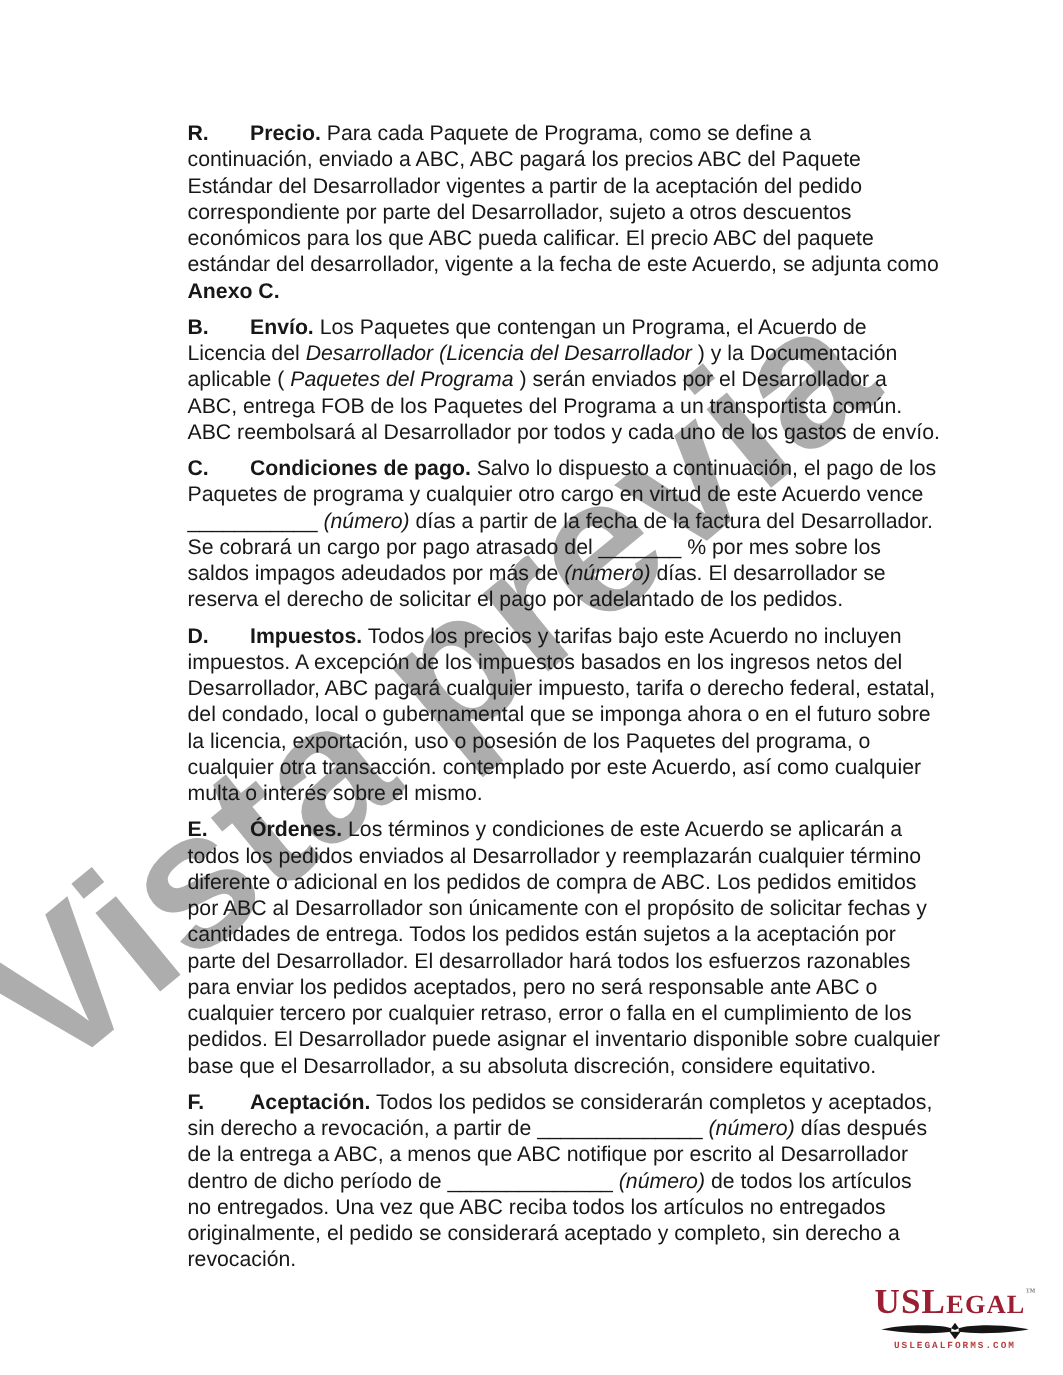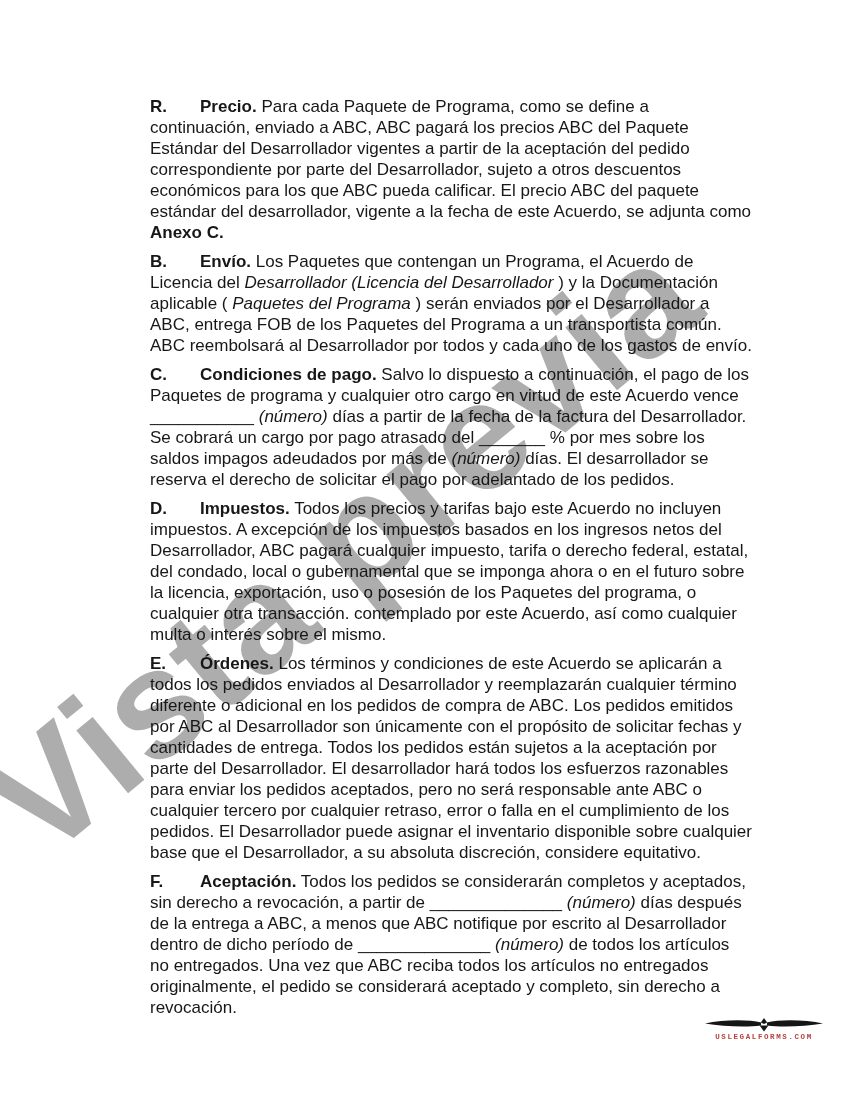--- a/index.html
+++ b/index.html
@@ -83,20 +83,21 @@
   <div class="doc" id="doc">
       <p class="sec"><span class="ltr">R.</span><span class="ttl">Precio.</span><span> Para cada Paquete de Programa, como se define a continuación, enviado a ABC, ABC pagará los precios ABC del Paquete Estándar del Desarrollador vigentes a partir de la aceptación del pedido correspondiente por parte del Desarrollador, sujeto a otros descuentos económicos para los que ABC pueda calificar. El precio ABC del paquete estándar del desarrollador, vigente a la fecha de este Acuerdo, se adjunta como </span><span class="b">Anexo C.</span></p>
       <p class="sec"><span class="ltr">B.</span><span class="ttl">Envío.</span><span> Los Paquetes que contengan un Programa, el Acuerdo de Licencia del </span><span class="i">Desarrollador (Licencia del Desarrollador</span><span> ) y la Documentación aplicable ( </span><span class="i">Paquetes del Programa</span><span> ) serán enviados por el Desarrollador a ABC, entrega FOB de los Paquetes del Programa a un transportista común. ABC reembolsará al Desarrollador por todos y cada uno de los gastos de envío.</span></p>
       <p class="sec"><span class="ltr">C.</span><span class="ttl">Condiciones de pago.</span><span> Salvo lo dispuesto a continuación, el pago de los Paquetes de programa y cualquier otro cargo en virtud de este Acuerdo vence ___________ </span><span class="i">(número)</span><span> días a partir de la fecha de la factura del Desarrollador. Se cobrará un cargo por pago atrasado del _______ % por mes sobre los saldos impagos adeudados por más de </span><span class="i">(número)</span><span> días. El desarrollador se reserva el derecho de solicitar el pago por adelantado de los pedidos.</span></p>
       <p class="sec"><span class="ltr">D.</span><span class="ttl">Impuestos.</span><span> Todos los precios y tarifas bajo este Acuerdo no incluyen impuestos. A excepción de los impuestos basados en los ingresos netos del Desarrollador, ABC pagará cualquier impuesto, tarifa o derecho federal, estatal, del condado, local o gubernamental que se imponga ahora o en el futuro sobre la licencia, exportación, uso o posesión de los Paquetes del programa, o cualquier otra transacción. contemplado por este Acuerdo, así como cualquier multa o interés sobre el mismo.</span></p>
       <p class="sec"><span class="ltr">E.</span><span class="ttl">Órdenes.</span><span> Los términos y condiciones de este Acuerdo se aplicarán a todos los pedidos enviados al Desarrollador y reemplazarán cualquier término diferente o adicional en los pedidos de compra de ABC. Los pedidos emitidos por ABC al Desarrollador son únicamente con el propósito de solicitar fechas y cantidades de entrega. Todos los pedidos están sujetos a la aceptación por parte del Desarrollador. El desarrollador hará todos los esfuerzos razonables para enviar los pedidos aceptados, pero no será responsable ante ABC o cualquier tercero por cualquier retraso, error o falla en el cumplimiento de los pedidos. El Desarrollador puede asignar el inventario disponible sobre cualquier base que el Desarrollador, a su absoluta discreción, considere equitativo.</span></p>
       <p class="sec"><span class="ltr">F.</span><span class="ttl">Aceptación.</span><span> Todos los pedidos se considerarán completos y aceptados, sin derecho a revocación, a partir de ______________ </span><span class="i">(número)</span><span> días después de la entrega a ABC, a menos que ABC notifique por escrito al Desarrollador dentro de dicho período de ______________ </span><span class="i">(número)</span><span> de todos los artículos no entregados. Una vez que ABC reciba todos los artículos no entregados originalmente, el pedido se considerará aceptado y completo, sin derecho a revocación.</span></p>
     </div>
 
   <div class="logo">
+    <div class="logo-name" style="color: rgb(155, 31, 51);"><span class="lg">USL</span><span class="sm">EGAL</span><span class="tm">™</span></div>
     <svg class="logo-wings" width="118" height="14" viewBox="0 0 120 14">
       <g fill="#151515">
         <path d="M0,5.5 C18,1.5 44,1 57,4.5 L57,7.5 C42,9.5 18,8.5 0,5.5 Z"></path>
         <path d="M120,5.5 C102,1.5 76,1 63,4.5 L63,7.5 C78,9.5 102,8.5 120,5.5 Z"></path>
         <path d="M60,0 L63.2,4.5 L60,6 L56.8,4.5 Z"></path>
         <path d="M55.5,7.5 L64.5,7.5 L60,13.5 Z"></path>
       </g>
     </svg>
     <div class="logo-domain" style="color: rgb(182, 65, 64);">USLEGALFORMS.COM</div>
   </div>

